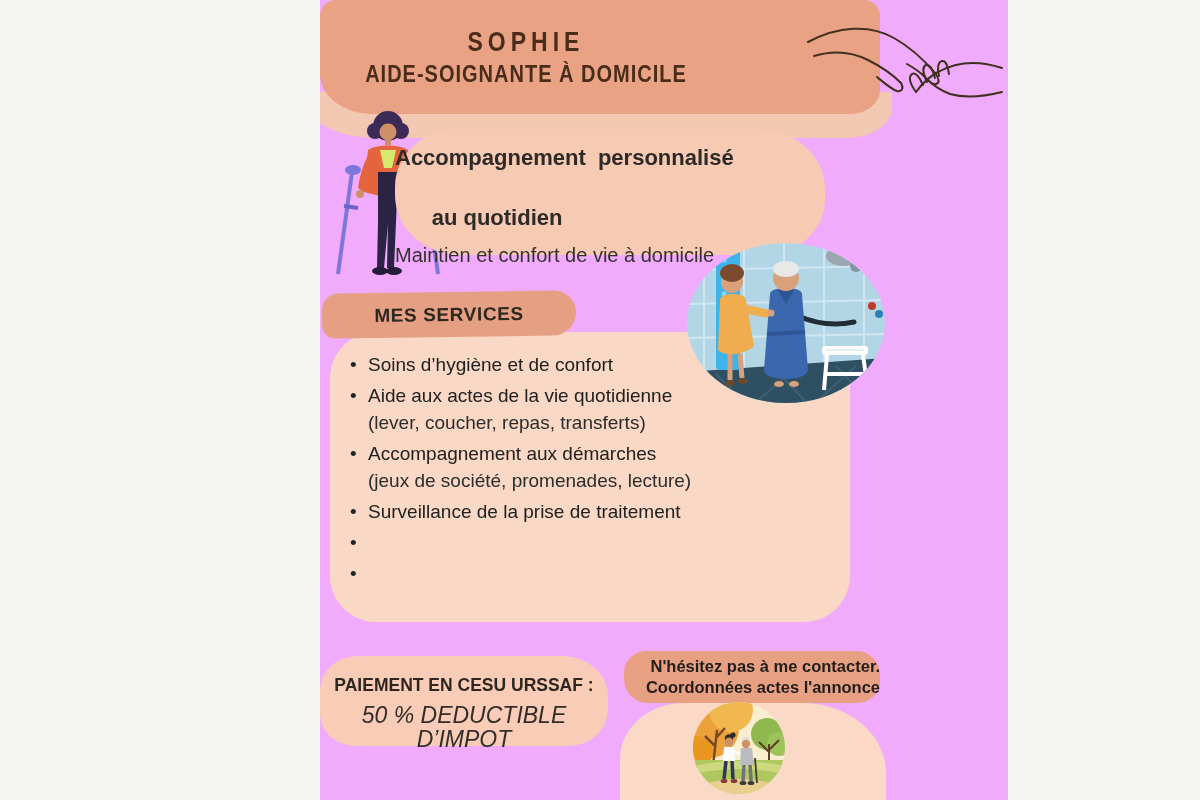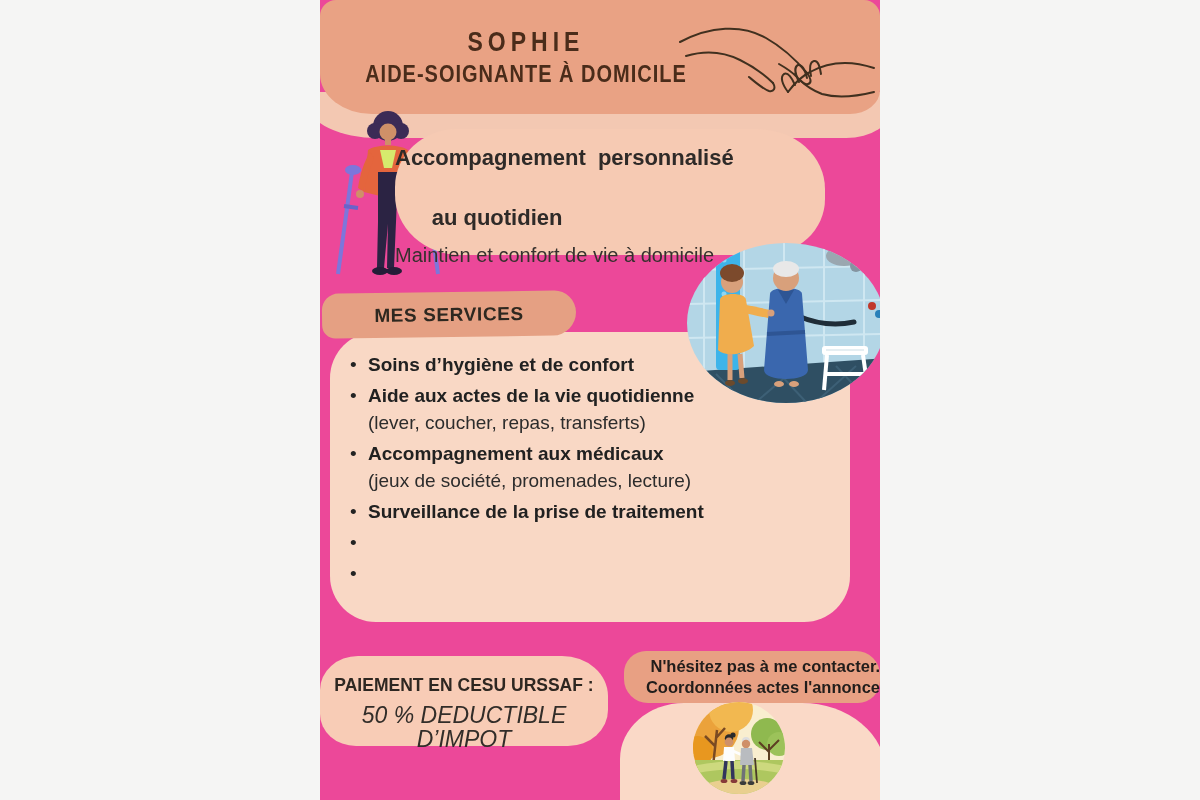--- a/index.html
+++ b/index.html
@@ -1,18 +1,18 @@
 <!DOCTYPE html>
 <html><head>
 <meta charset="utf-8">
 <style>
   html,body{margin:0;padding:0;}
   body{font-family:"Liberation Sans",sans-serif;}
   .stage{position:relative;width:1200px;height:800px;background:#f5f5f4;overflow:hidden;}
-  .flyer{position:absolute;left:320px;top:0;width:560px;height:800px;background:#ec4899;overflow:hidden;}
+  .flyer{position:absolute;left:320px;top:0;width:672px;height:800px;background:#f0abfc;overflow:hidden;padding-left:16px;}
 
   
   .header-underlay{position:absolute;left:-12px;top:92px;width:584px;height:46px;
     background:#f3c8b2;border-radius:0 0 46px 70px / 0 0 30px 34px;z-index:1;}
   .header-blob{position:absolute;left:0;top:0;width:560px;height:114px;background:#e9a284;
     border-radius:16px 16px 30px 52px / 16px 16px 24px 40px;z-index:2;}
   .title-block{position:absolute;left:0;top:26px;width:412px;text-align:center;z-index:3;
     color:#4a2c1a;font-weight:700;}
   .title-line1{font-size:23px;letter-spacing:5px;line-height:32px;transform:scaleY(1.18);}
   .title-line2{font-size:20px;letter-spacing:1px;line-height:32px;transform:scaleY(1.18);}
@@ -29,21 +29,21 @@
   .services-panel{position:absolute;left:10px;top:332px;width:520px;height:290px;background:#f9d8c5;
     border-radius:46px;z-index:1;}
   .services-badge{position:absolute;left:2px;top:292px;width:254px;height:45px;background:#e5a083;
     border-radius:20px 26px 28px 16px;z-index:2;display:flex;align-items:center;justify-content:center;
     transform:rotate(-0.8deg);}
   .services-badge span{font-size:19px;font-weight:700;letter-spacing:0.6px;color:#2e2820;}
   .services-list{position:absolute;left:30px;top:351px;width:505px;z-index:3;}
   .svc-item{margin-bottom:4px;}
   .svc-main{display:flex;line-height:27px;}
   .svc-bullet{width:18px;flex:none;color:#232323;font-size:19px;}
-  .svc-label{font-size:19px;font-weight:700;color:#212121;}
+  .svc-label{font-size:19px;font-weight:400;color:#212121;}
   .svc-detail{padding-left:18px;font-size:19px;color:#2c2c2c;line-height:27px;}
 
   
   .bath{position:absolute;left:366px;top:242px;z-index:5;}
   .park{position:absolute;left:373px;top:702px;z-index:4;}
   .park-bg-blob{position:absolute;left:300px;top:703px;width:266px;height:100px;background:#fad9c7;
     border-radius:64px 84px 0 0 / 56px 70px 0 0;z-index:1;}
 
   
   .payment-blob{position:absolute;left:0;top:656px;width:288px;height:90px;background:#f8ccb6;
@@ -127,21 +127,21 @@
     <div class="svc-main">
       <span class="svc-bullet">•</span>
       <span class="svc-label">Aide aux actes de la vie quotidienne</span>
     </div>
     <div class="svc-detail">(lever, coucher, repas, transferts)</div>
   </div>
 
   <div class="svc-item">
     <div class="svc-main">
       <span class="svc-bullet">•</span>
-      <span class="svc-label">Accompagnement aux médicaux</span>
+      <span class="svc-label">Accompagnement aux démarches</span>
     </div>
     <div class="svc-detail">(jeux de société, promenades, lecture)</div>
   </div>
 
   <div class="svc-item">
     <div class="svc-main">
       <span class="svc-bullet">•</span>
       <span class="svc-label">Surveillance de la prise de traitement</span>
     </div>
 

